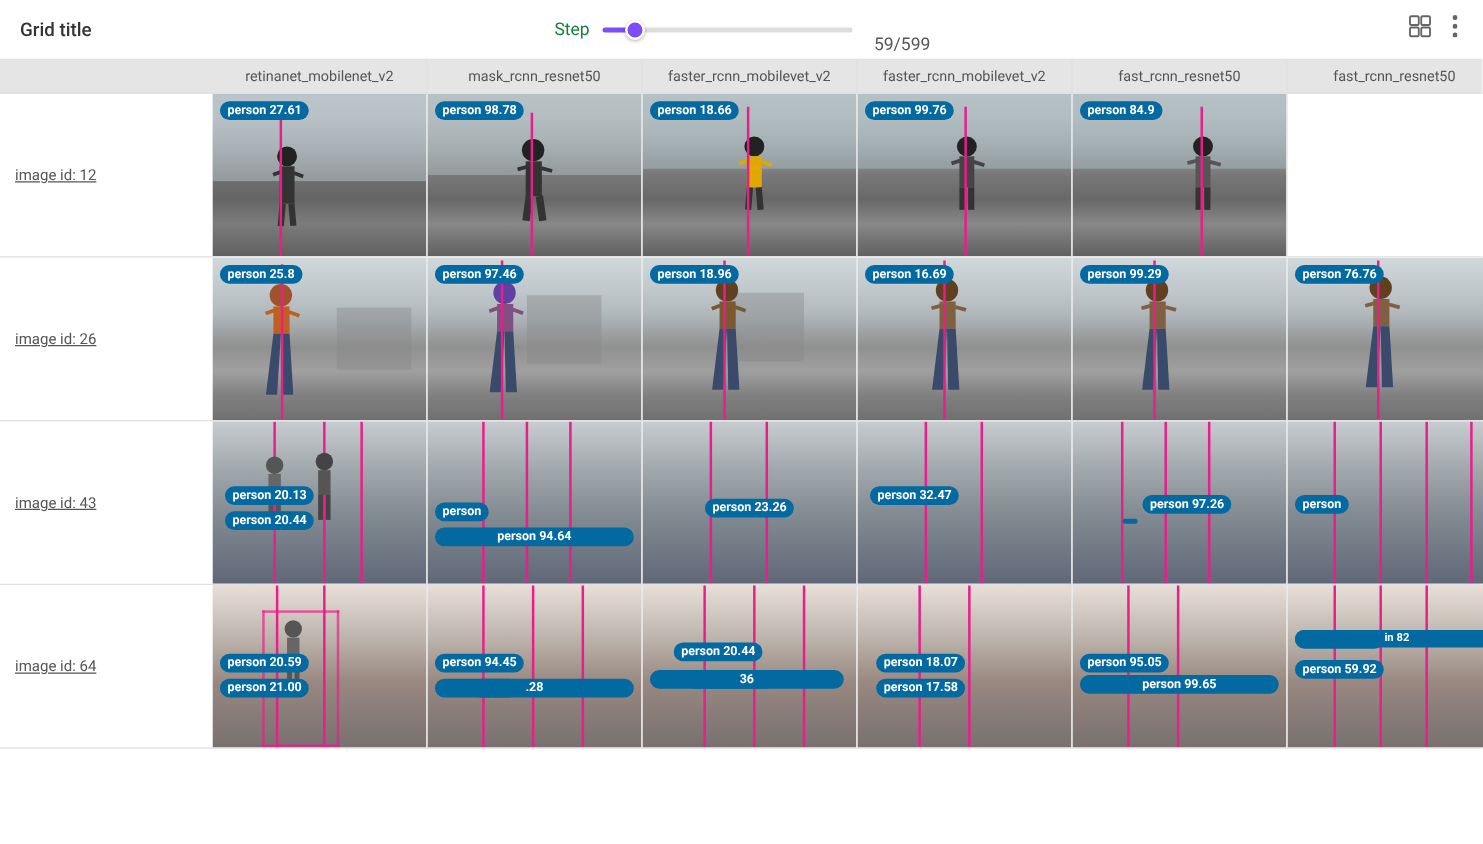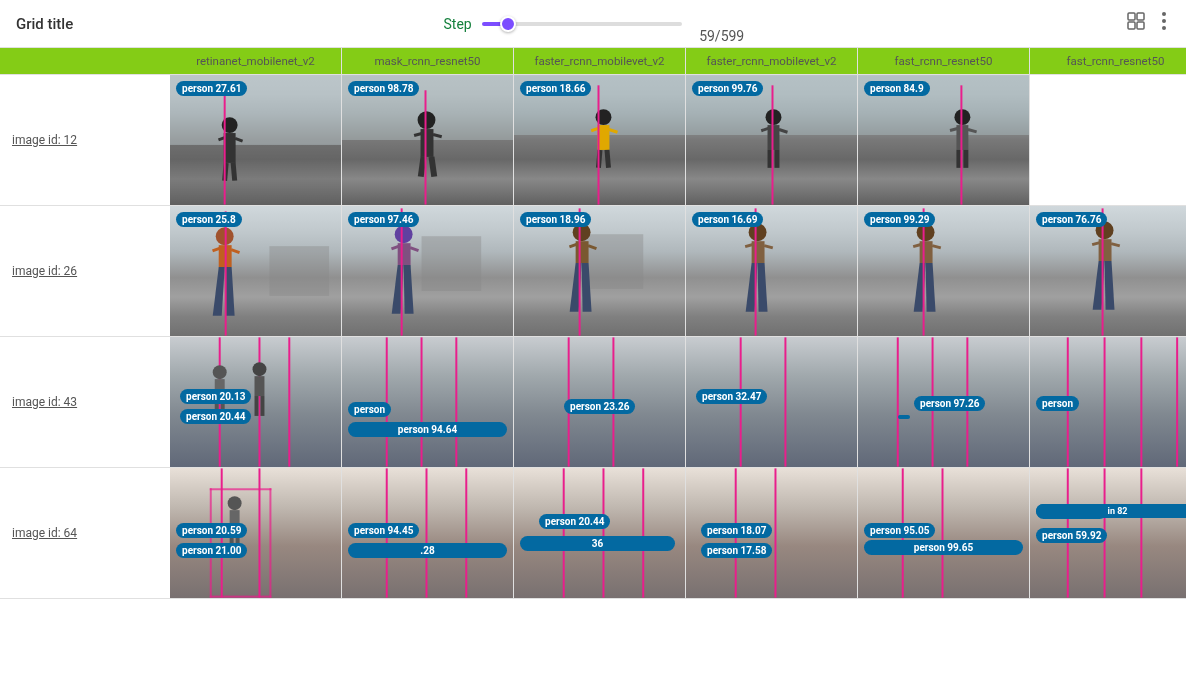--- a/index.html
+++ b/index.html
@@ -85,21 +85,21 @@
       display: flex;
       flex-direction: column;
       height: calc(675px - 48px);
       overflow-y: auto;
     }
 
     .col-headers {
       display: flex;
       padding-left: 170px;
       border-bottom: 1px solid #e0e0e0;
-      background: #84cc16;
+      background: #e5e5e5;
       position: sticky;
       top: 0;
       z-index: 10;
     }
 
     .col-header {
       width: 172px;
       min-width: 172px;
       font-size: 11.5px;
       color: #555;

